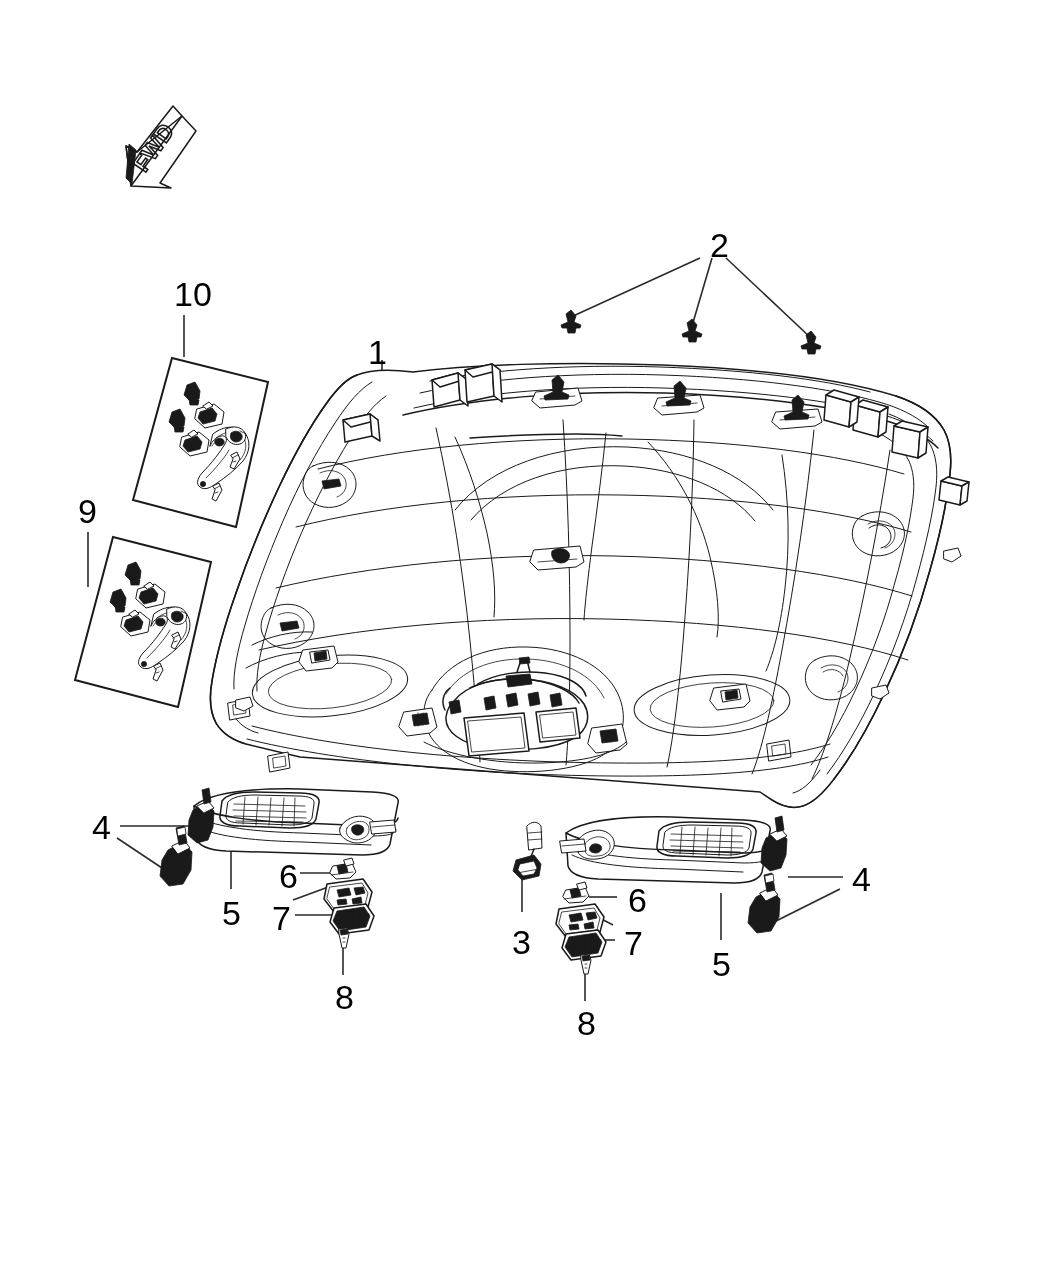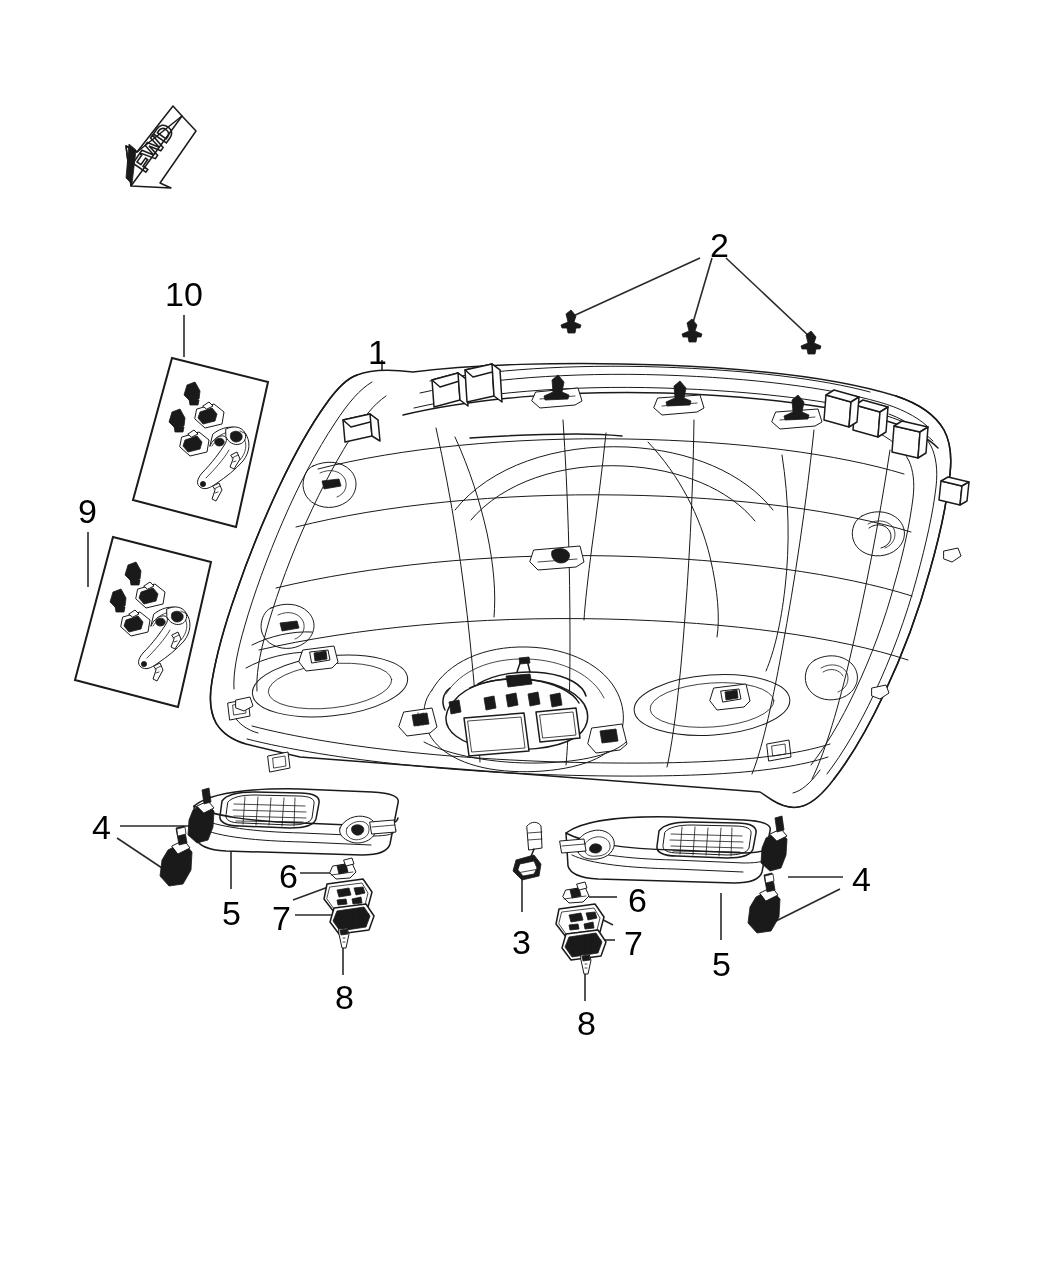--- a/index.html
+++ b/index.html
@@ -649,15 +649,15 @@
   <div class="callout" style="left:852px; top:862px;">4</div>
   <div class="callout" style="left:222px; top:896px;">5</div>
   <div class="callout" style="left:712px; top:947px;">5</div>
   <div class="callout" style="left:279px; top:859px;">6</div>
   <div class="callout" style="left:628px; top:883px;">6</div>
   <div class="callout" style="left:272px; top:901px;">7</div>
   <div class="callout" style="left:624px; top:926px;">7</div>
   <div class="callout" style="left:335px; top:980px;">8</div>
   <div class="callout" style="left:577px; top:1006px;">8</div>
   <div class="callout" style="left:78px;  top:494px;">9</div>
-  <div class="callout" style="left:165px; top:277px;">10</div>
+  <div class="callout" style="left:174px; top:277px;">10</div>
 
 </div>
 
 </body></html>

